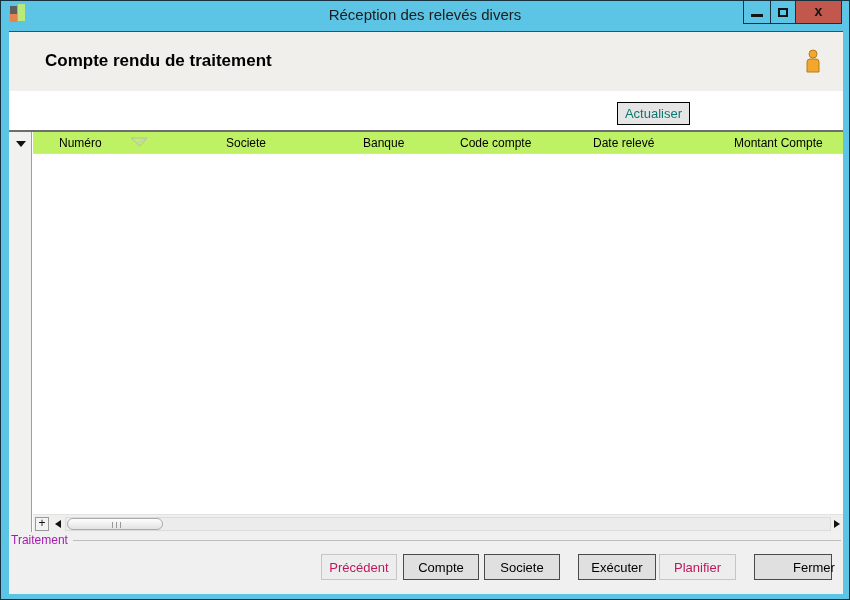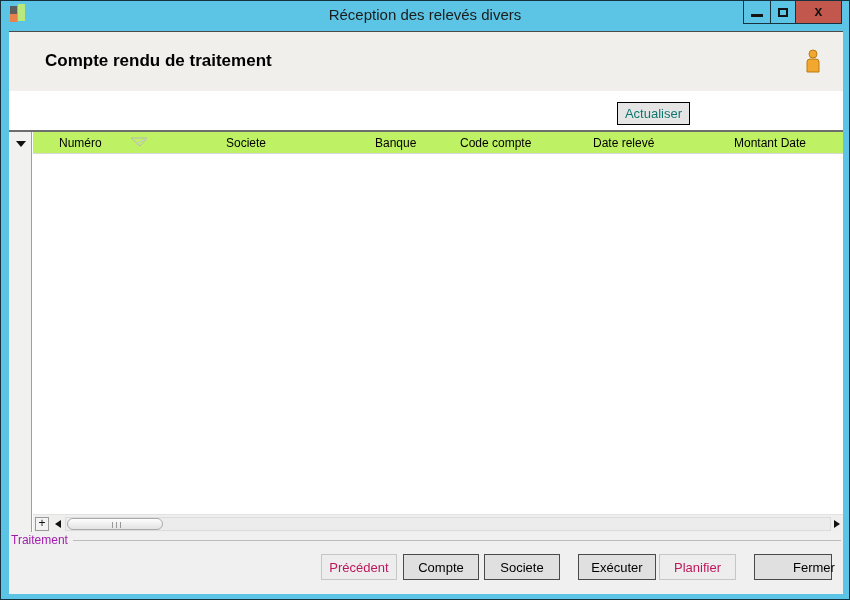--- a/index.html
+++ b/index.html
@@ -63,21 +63,21 @@
     border-left:5px solid transparent; border-right:5px solid transparent;
     border-top:6px solid #111;
   }
   .grid-header{
     position:absolute; left:24px; top:0; right:0; height:22px;
     background:#bef264; border-bottom:1px solid #d8d8d8; font-size:12px; color:#000;
   }
   .col-label{ position:absolute; top:4px; white-space:nowrap; }
   .col-numero       { left:26px; }
   .col-societe      { left:193px; }
-  .col-banque       { left:342px; }
+  .col-banque       { left:330px; }
   .col-codecompte   { left:427px; }
   .col-daterelev    { left:560px; }
   .col-montanttotal { left:701px; }
   .sort-glyph{ position:absolute; left:96px; top:5px; }
   .grid-body{ position:absolute; left:24px; top:22px; right:0; bottom:18px; background:#ffffff; }
 
   
   .hscroll{
     position:absolute; left:24px; right:0; bottom:0; height:18px;
     background:#efefee; border-top:1px solid #e2e2e2;
@@ -177,21 +177,21 @@
         <span class="sort-glyph">
           <svg width="20" height="11" viewBox="0 0 20 11">
             <path d="M2 1 L18 1 L11 9 Z" fill="none" stroke="#b8b8b8" stroke-width="1"></path>
             <line x1="18" y1="1" x2="7" y2="7" stroke="#c6c6c6" stroke-width="1"></line>
           </svg>
         </span>
         <span class="col-label col-societe">Societe</span>
         <span class="col-label col-banque">Banque</span>
         <span class="col-label col-codecompte">Code compte</span>
         <span class="col-label col-daterelev">Date relevé</span>
-        <span class="col-label col-montanttotal">Montant Date</span>
+        <span class="col-label col-montanttotal">Montant Compte</span>
       </div>
       <div class="grid-body"></div>
 
       <div class="hscroll">
         <div class="add-btn">+</div>
         <span class="scroll-arrow-left"></span>
         <div class="scroll-track">
           <div class="scroll-thumb">
             <span class="thumb-grip"></span>
           </div>

